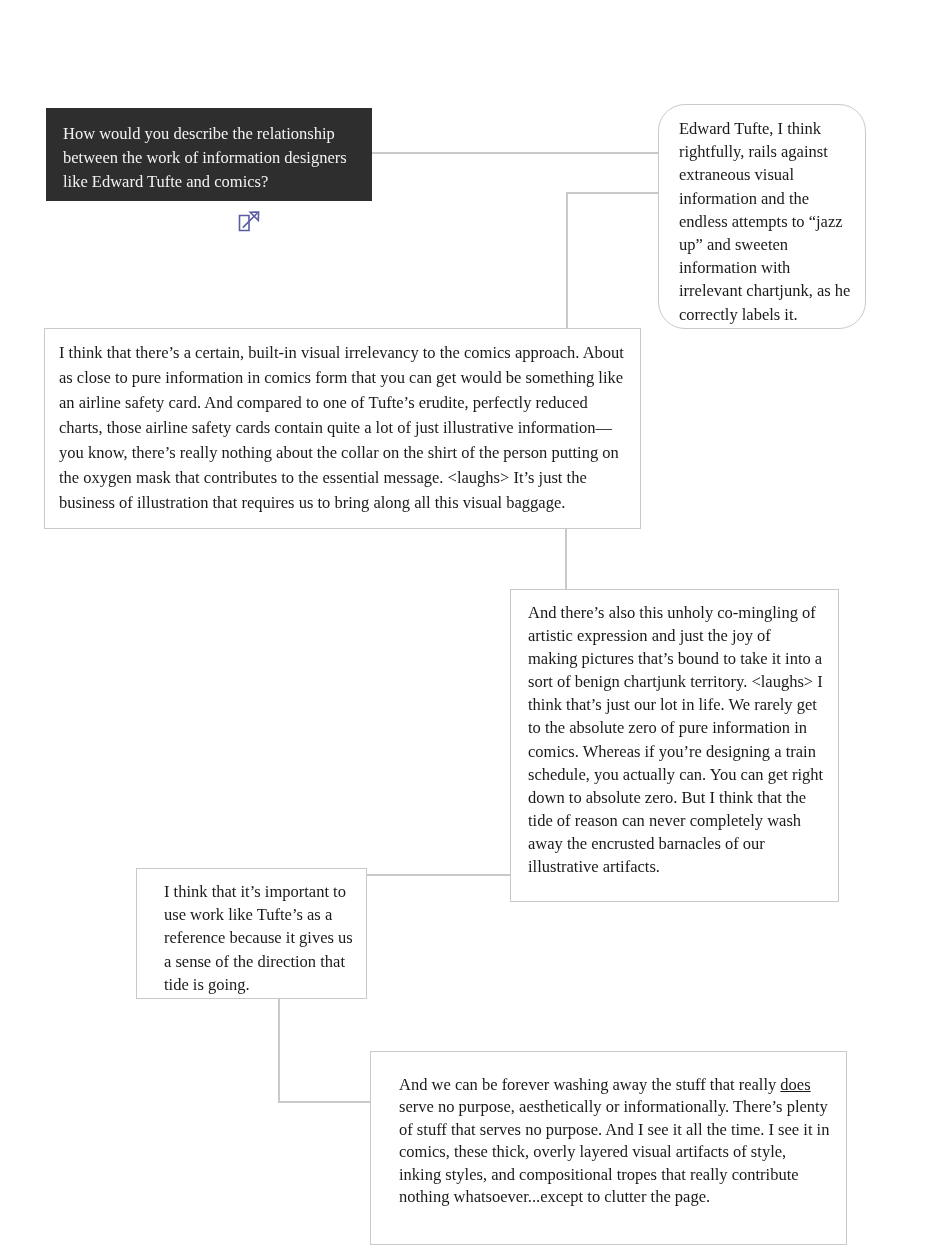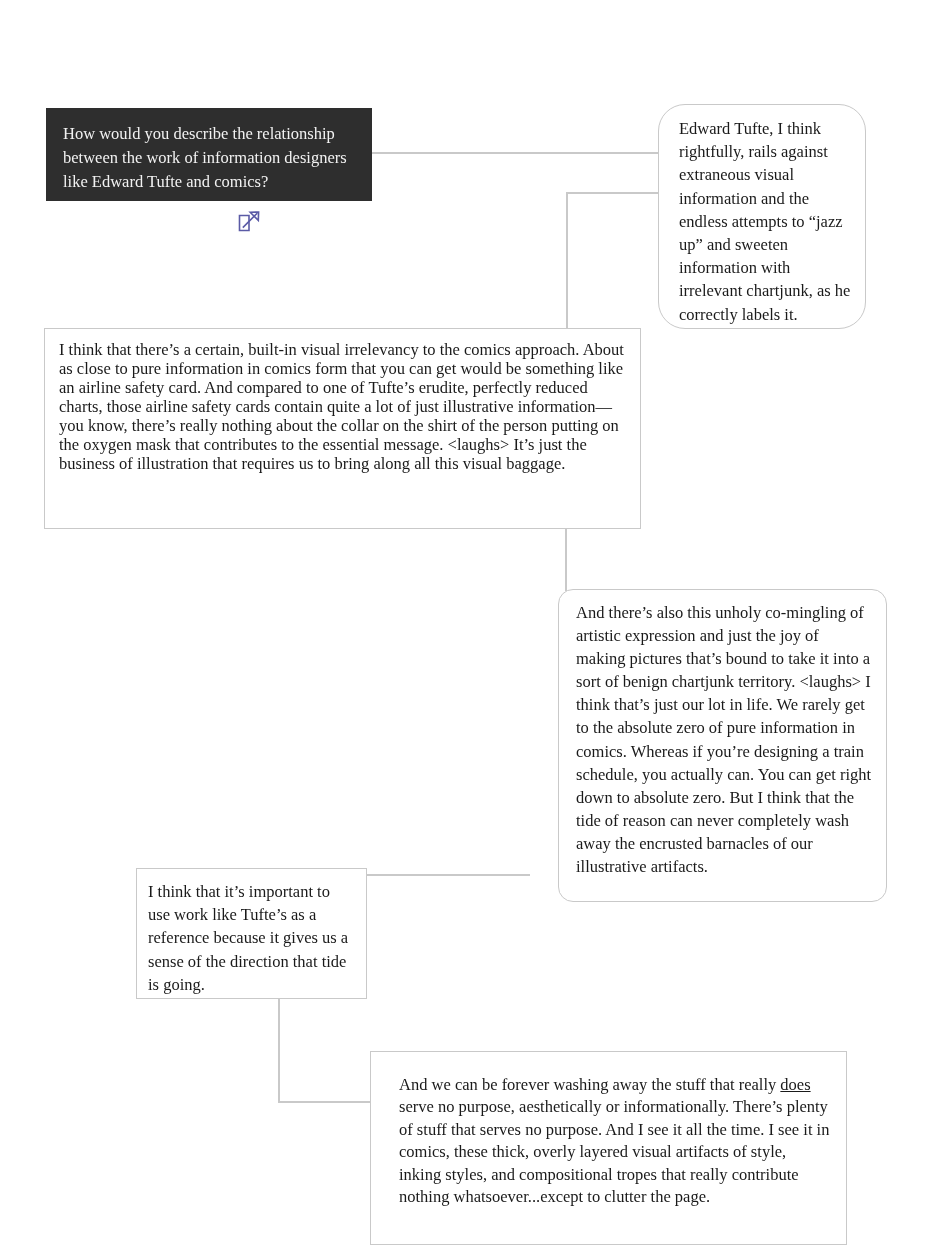--- a/index.html
+++ b/index.html
@@ -64,34 +64,33 @@
     padding: 12px 14px 0 20px;
     font-size: 16.5px;
     line-height: 23.2px;
     border-radius: 27px;
   }
   #node-visual-irrelevancy {
     left: 44px; top: 288px;
     width: 597px; height: 201px;
     padding: 11px 16px 7px 14px;
     font-size: 16.5px;
-    line-height: 19px;
+    line-height: 25px;
   }
   #node-unholy-comingling {
-    left: 558px; top: 549px;
+    left: 510px; top: 549px;
     width: 329px; height: 313px;
     padding: 11px 14px 0 17px;
     font-size: 16.5px;
     line-height: 23.1px;
-    border-radius: 15px;
   }
   #node-reference-direction {
     left: 136px; top: 828px;
     width: 231px; height: 131px;
-    padding: 11px 12px 0 11px;
+    padding: 11px 12px 0 27px;
     font-size: 16.5px;
     line-height: 23.2px;
   }
   #node-clutter-the-page {
     left: 370px; top: 1011px;
     width: 477px; height: 194px;
     padding: 22px 16px 0 28px;
     font-size: 16.5px;
     line-height: 22.4px;
   }

